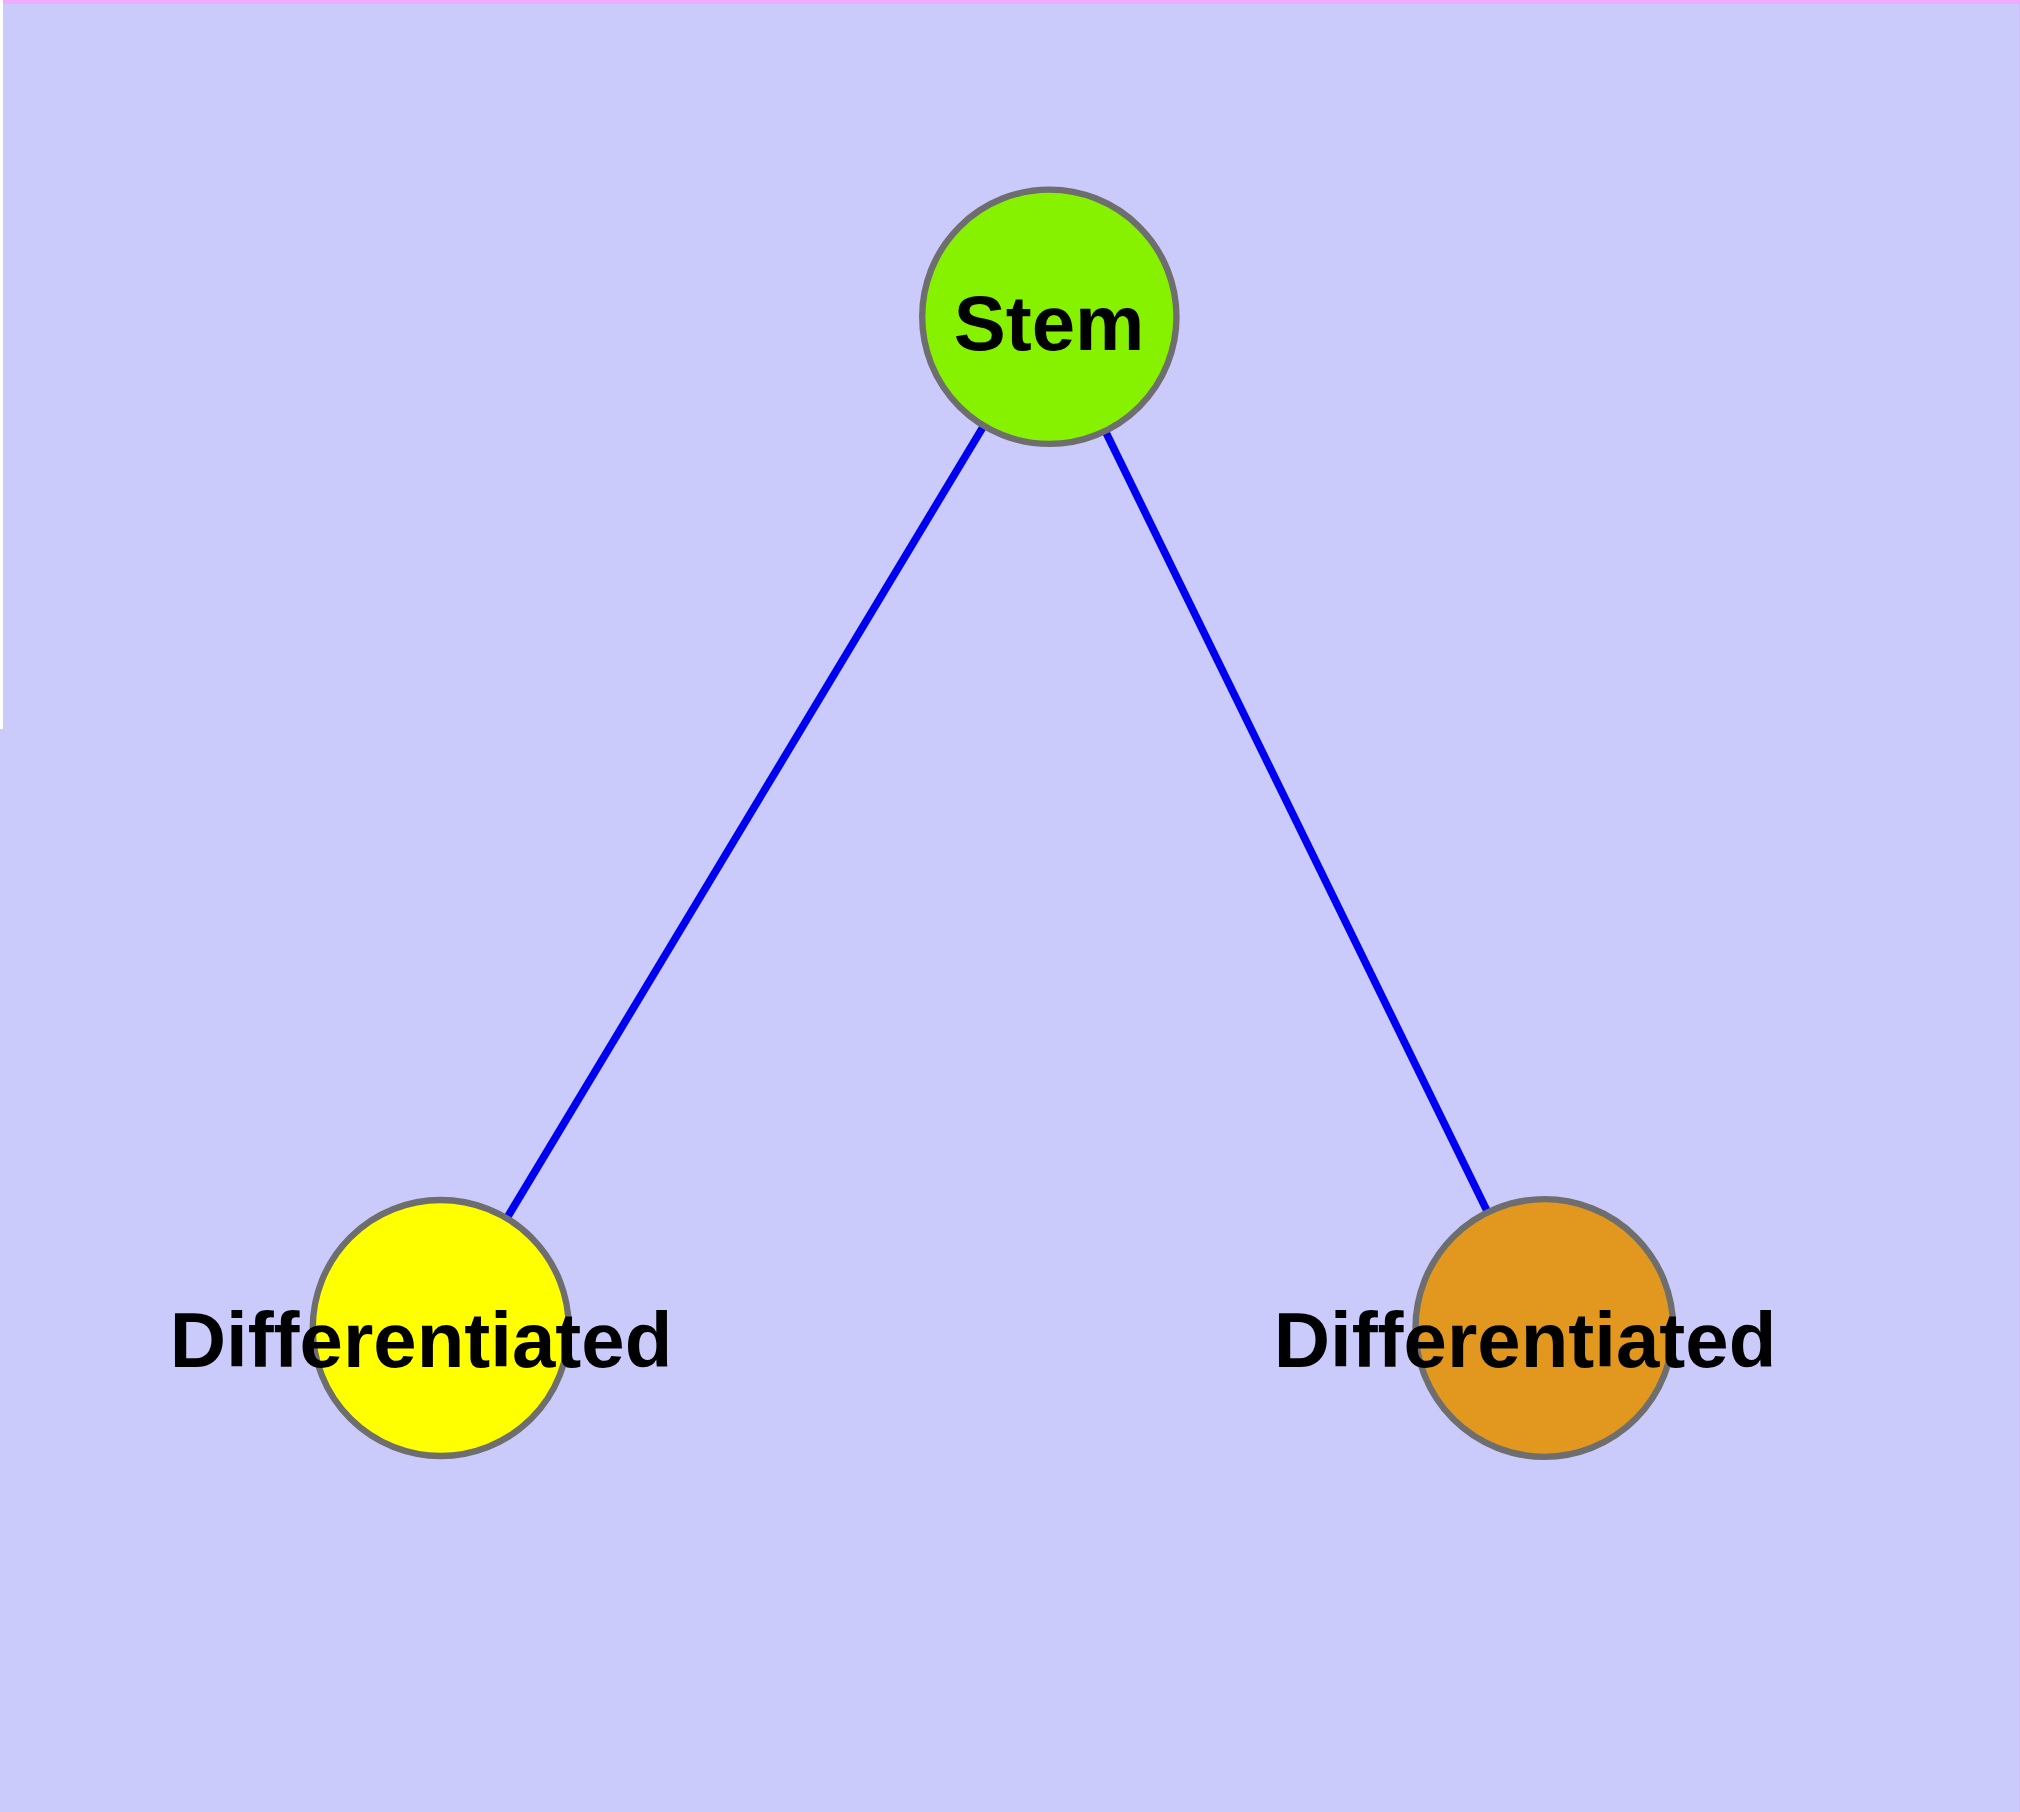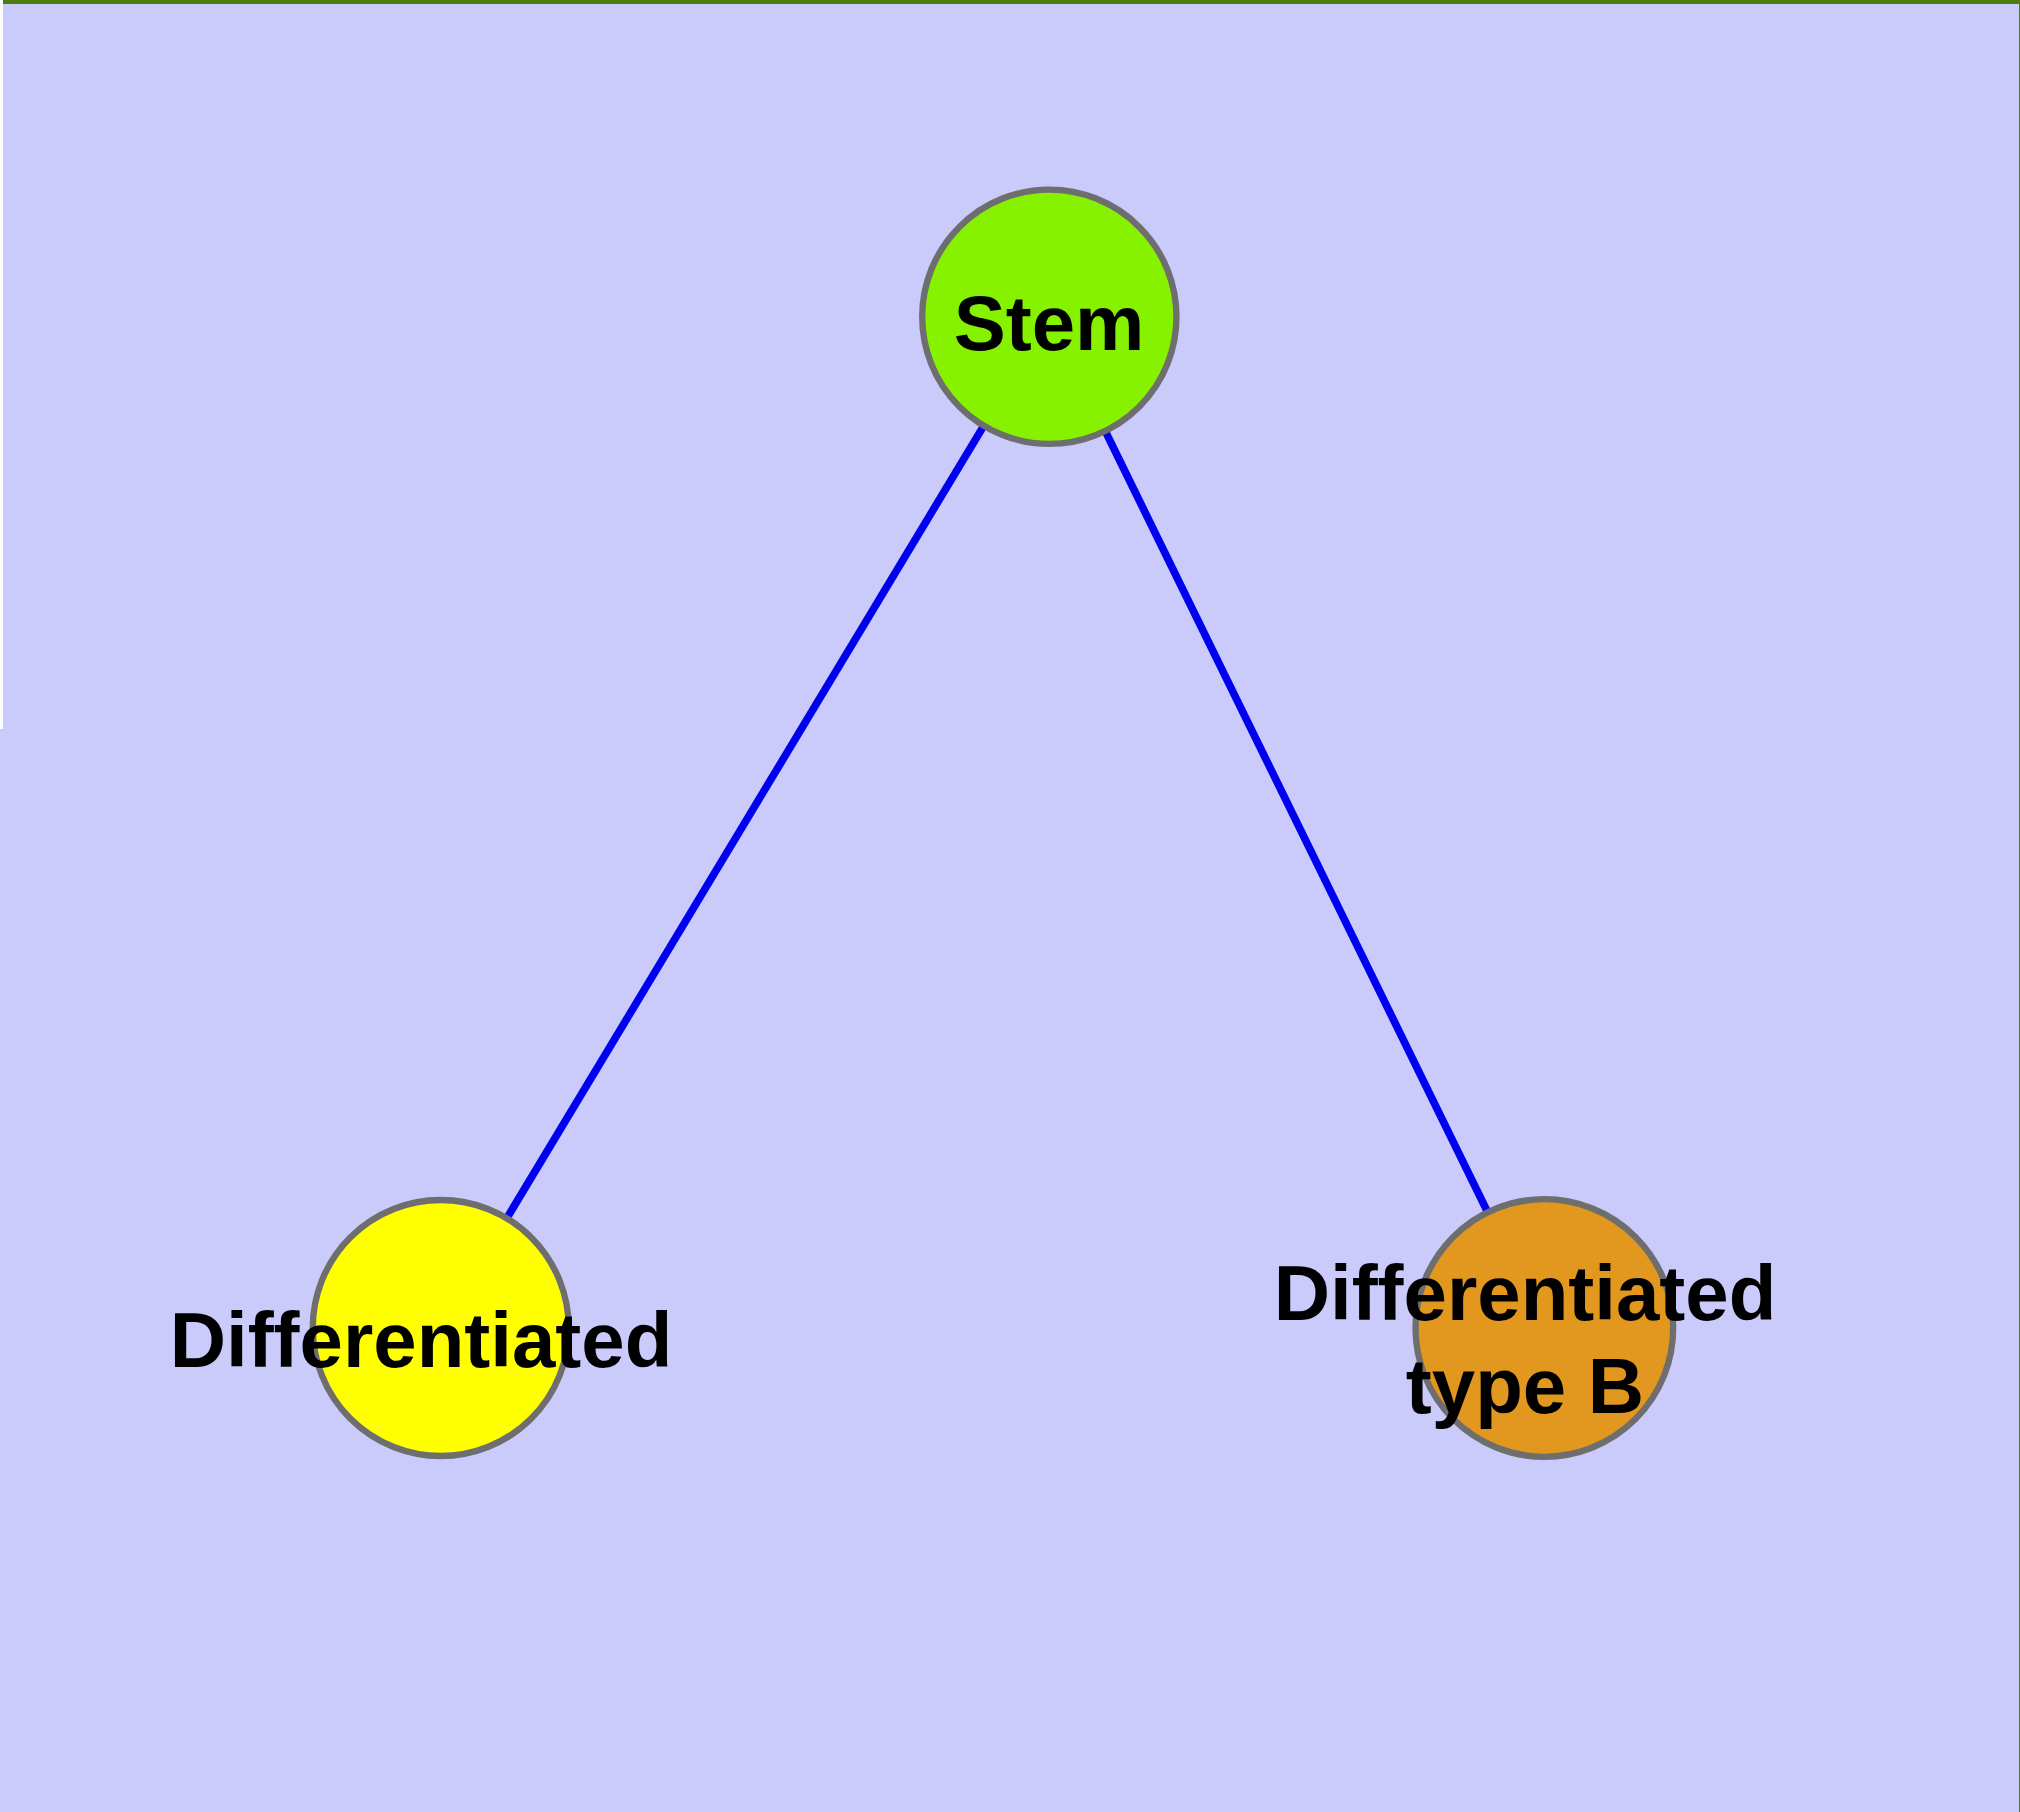--- a/index.html
+++ b/index.html
@@ -5,21 +5,21 @@
   html, body {
     margin: 0;
     padding: 0;
     background: #FFFFFF;
     font-family: "Liberation Sans", sans-serif;
   }
   #stage {
     position: relative;
     width: 2021px;
     height: 1812px;
-    background: #4d7c0f;
+    background: #f0abfc;
     overflow: hidden;
   }
   
   #canvas {
     position: absolute;
     left: 0px;
     top: 4.2px;
     width: 2019px;
     height: 1808px;
     background: #CACAFB;
@@ -77,19 +77,18 @@
     <div class="node-label" style="left:1049px; top:319px;">
       <span>Stem</span>
     </div>
 
     <div class="node-label" style="left:421px; top:1336px;">
       <span>Differentiated</span>
     </div>
 
     <div class="node-label" style="left:1525px; top:1336px;">
       <span>Differentiated</span>
-      <span>type B</span>
     </div>
 
   </div>
   <div id="left-sliver"></div>
 </div>
 
 
 </body></html>

